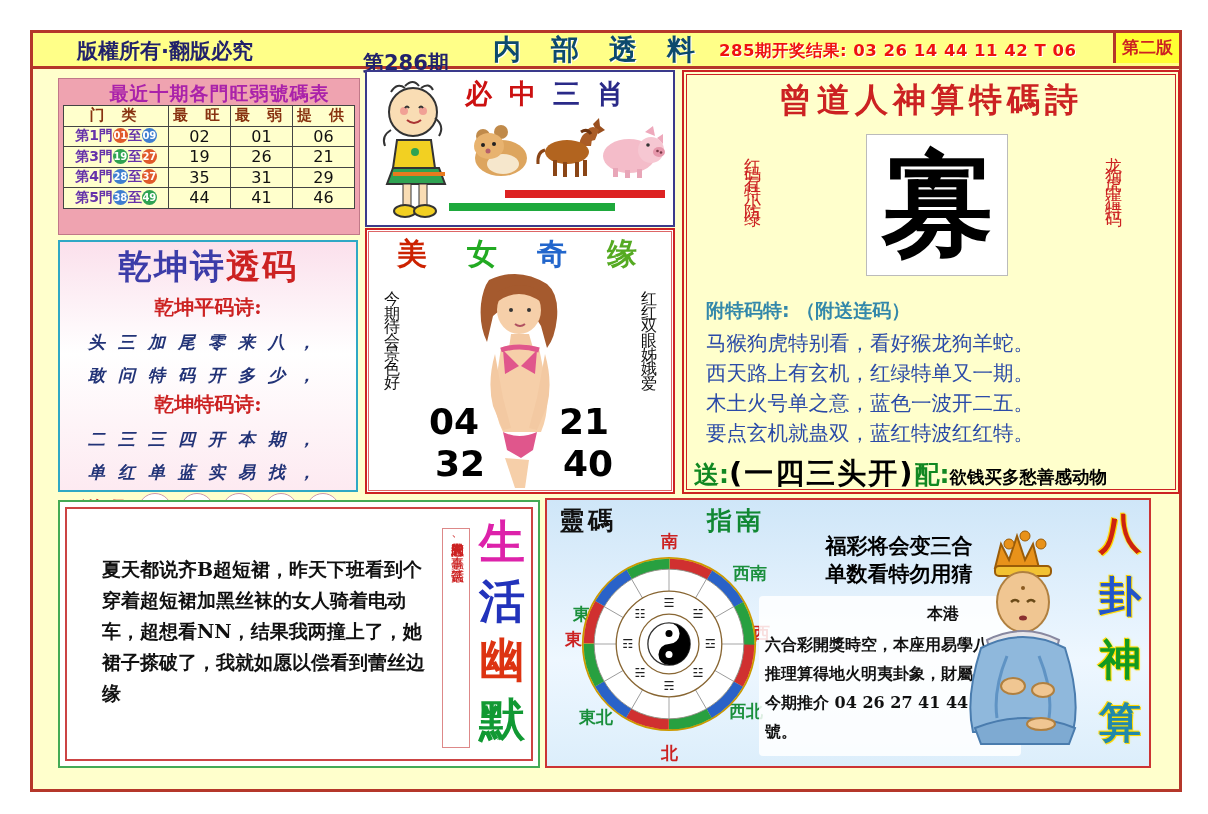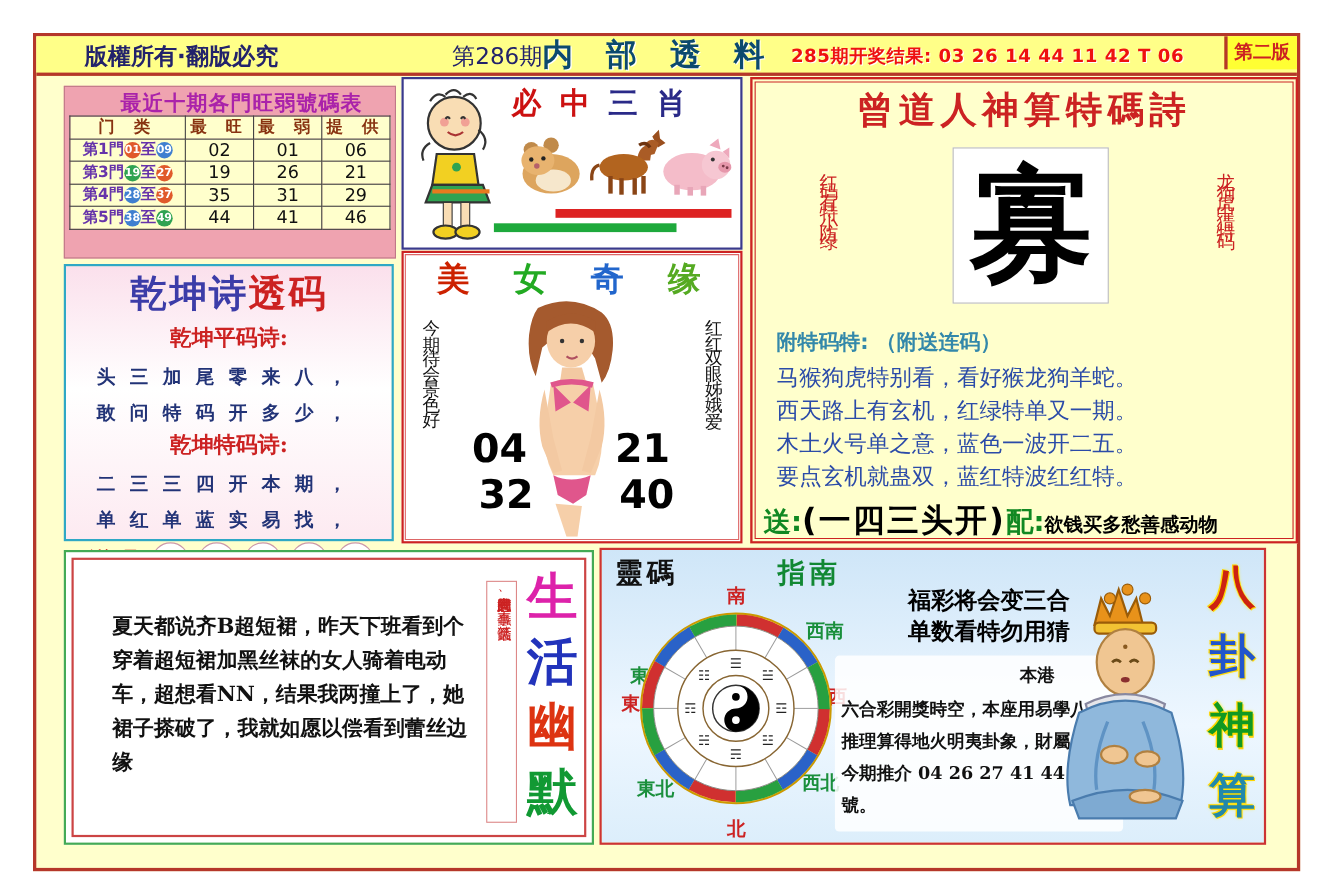--- a/index.html
+++ b/index.html
@@ -5,21 +5,21 @@
   html,body{margin:0;padding:0;background:#ffffff;}
   .fk{font-family:"DejaVu Serif","Liberation Serif",serif;}
   .sheet{position:relative;width:1208px;height:814px;background:#fff;overflow:hidden;
          font-family:"DejaVu Sans","Liberation Sans",sans-serif;}
   .frame{position:absolute;left:30px;top:30px;width:1146px;height:756px;
          border:3px solid #b5372a;background:#ffffcc;}
   
   .hdr{position:absolute;left:0;top:0;width:100%;height:33px;background:#ffff88;
        border-bottom:3px solid #b5372a;}
   .hdr-copy{position:absolute;left:44px;top:4px;font-size:21px;font-weight:bold;color:#22226b;}
-  .hdr-issue{position:absolute;left:330px;top:4px;font-size:21px;font-weight:normal;color:#22226b;margin-left:48px;}
+  .hdr-issue{position:absolute;left:330px;top:16px;font-size:21px;font-weight:bold;color:#22226b;}
   .hdr-mast{position:absolute;left:460px;top:-2px;font-size:28px;font-weight:bold;color:#0c4a6e;
             letter-spacing:30px;font-family:Liberation Serif, serif;
             text-shadow:1px 1px 0 #fff;}
   .hdr-result{position:absolute;left:686px;top:7px;font-size:16.5px;font-weight:bold;color:#ee1111;
               text-shadow:1px 1px 0 #fff;letter-spacing:.5px;}
   .hdr-edition{position:absolute;right:0px;top:0px;height:27px;padding:3px 6px 0 6px;background:#ffff33;
                border-left:3px solid #b5372a;color:#cc2222;font-size:17px;font-weight:bold;
                font-family:"DejaVu Serif","Liberation Serif",serif;}
   
   .abs{position:absolute;}
@@ -37,21 +37,21 @@
   
   .boxB{left:25px;top:207px;width:296px;height:248px;border:2px solid #2fa8c5;
         background:linear-gradient(180deg,#fbe0ec,#ffffff 45%,#fdeaf1);
         display:flex;flex-direction:column;align-items:center;}
   .boxB .ttl{font-size:34px;font-weight:bold;margin-top:2px;letter-spacing:2px;
              font-family:"DejaVu Serif","Liberation Serif",serif;}
   .qk-blue{color:#3c3ca8;} .qk-red{color:#cc2222;}
   .boxB .sub{color:#cc2222;font-size:20px;font-weight:bold;margin-top:4px;
              font-family:"DejaVu Serif","Liberation Serif",serif;}
   .boxB .line{color:#223377;font-size:17px;font-weight:bold;letter-spacing:13px;margin-top:10px;
-              white-space:nowrap;font-family:"DejaVu Serif","Liberation Serif",serif;}
+              white-space:nowrap;font-family:"DejaVu Serif","Liberation Serif",serif;font-style:italic;}
   .songrow{display:flex;align-items:center;gap:8px;margin-top:9px;}
   .songlbl{color:#cc1111;font-size:23px;font-weight:bold;font-style:italic;
            font-family:"DejaVu Serif","Liberation Serif",serif;}
   .circ{display:inline-block;width:32px;height:32px;line-height:32px;border-radius:50%;
         background:#fff;border:1px solid #cc99aa;color:#111;font-size:18px;font-weight:bold;text-align:center;}
   
   .boxC{left:332px;top:37px;width:306px;height:153px;border:2px solid #3a3a8c;background:#fff;}
   .boxC .ttl{position:absolute;left:98px;top:4px;font-size:27px;font-weight:bold;letter-spacing:17px;
              white-space:nowrap;font-family:"DejaVu Serif","Liberation Serif",serif;}
   .sx-red{color:#cc1111;} .sx-blue{color:#2a2a88;}
@@ -62,21 +62,21 @@
   .boxD{left:332px;top:195px;width:306px;height:262px;border:2px solid #cc2222;background:#fff;
         box-shadow:inset 0 0 0 1px #fff, inset 0 0 0 2px #dd6666;}
   .boxD .tch{position:absolute;top:4px;font-size:30px;font-weight:bold;
              font-family:"DejaVu Serif","Liberation Serif",serif;}
   .mn0{left:30px;color:#cc2200;} .mn1{left:100px;color:#22aa22;}
   .mn2{left:170px;color:#2266cc;} .mn3{left:240px;color:#55aa22;}
   .vtxt{writing-mode:vertical-rl;text-orientation:upright;letter-spacing:14px;
         font-size:16px;color:#111;font-family:"DejaVu Serif","Liberation Serif",serif;}
   .boxD .vl{position:absolute;left:14px;top:48px;height:205px;}
   .boxD .vr{position:absolute;right:14px;top:48px;height:205px;}
-  .bignum{position:absolute;font-size:36px;font-weight:bold;color:#000;}
+  .bignum{position:absolute;font-size:36px;font-weight:bold;color:#000;margin-top:13px;}
   
   .boxE{left:649px;top:37px;width:494px;height:420px;border:2px solid #cc2222;background:#ffffcc;
         box-shadow:inset 0 0 0 2px #ffffcc, inset 0 0 0 3px #cc2222;}
   .boxE .ttl{position:absolute;left:0;top:6px;width:100%;text-align:center;color:#cc2222;
              font-size:33px;font-weight:bold;letter-spacing:5px;
              font-family:"DejaVu Serif","Liberation Serif",serif;}
   .boxE .vl{position:absolute;left:58px;top:72px;height:210px;color:#cc2222;
             writing-mode:vertical-rl;text-orientation:upright;font-size:17px;letter-spacing:9px;
             font-family:"DejaVu Serif","Liberation Serif",serif;}
   .boxE .vr{position:absolute;right:52px;top:72px;height:210px;color:#cc2222;

